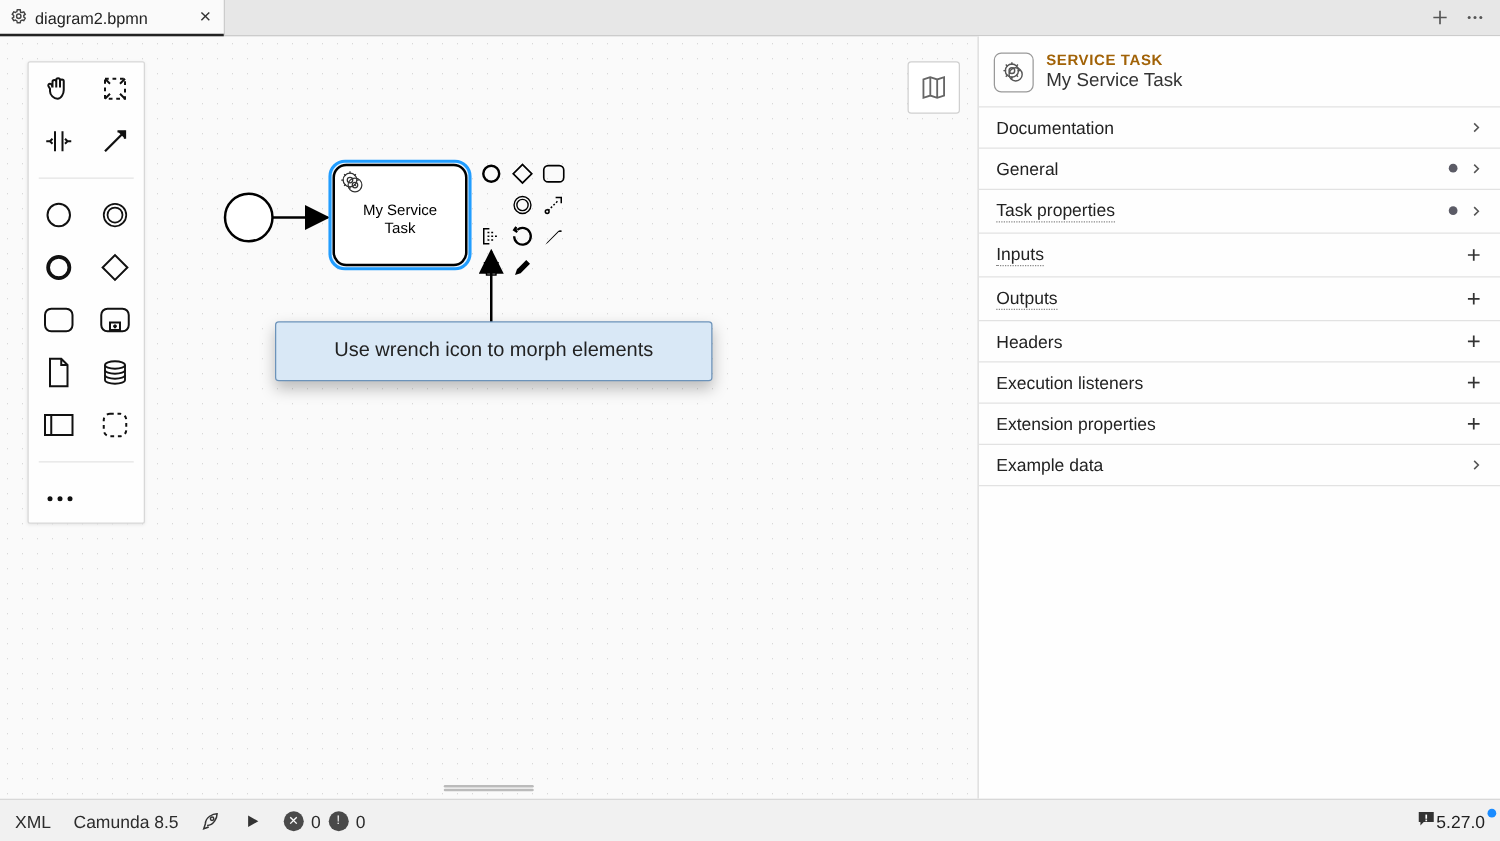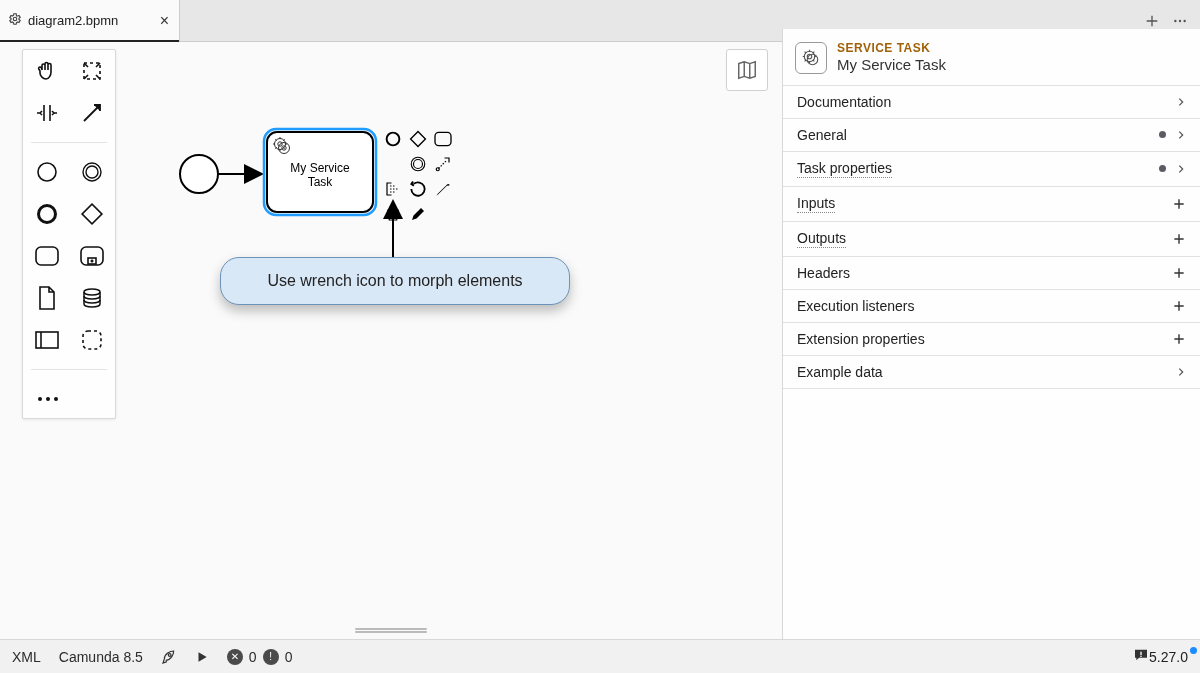--- a/index.html
+++ b/index.html
@@ -21,21 +21,21 @@
     font-size:13px;
     color:var(--text);
     background:var(--bg);
     width:1200px;
     height:673px;
     overflow:hidden;
     position:relative;
   }
   
   .tabbar{
-    height:42px;
+    height:29px;
     display:flex;
     align-items:stretch;
     background:#e7e7e7;
     border-bottom:1px solid var(--border);
     position:relative;
   }
   .tab{
     display:flex;align-items:center;
     gap:6px;
     padding:0 10px 0 8px;
@@ -95,21 +95,21 @@
   }
   
   .canvas-svg{position:absolute;inset:0;}
   .flow-annotation{
     position:absolute;
     left:220px;top:228px;
     width:350px;
     padding:14px 18px;
     background:var(--tooltip-bg);
     border:1px solid var(--tooltip-border);
-    border-radius:19px;
+    border-radius:3px;
     text-align:center;
     font-size:16px;
     color:#222;
     box-shadow:0 6px 12px rgba(0,0,0,.25);
   }
   
   .context-pad{
     position:absolute;
     left:382px;top:99px;
     width:88px;

